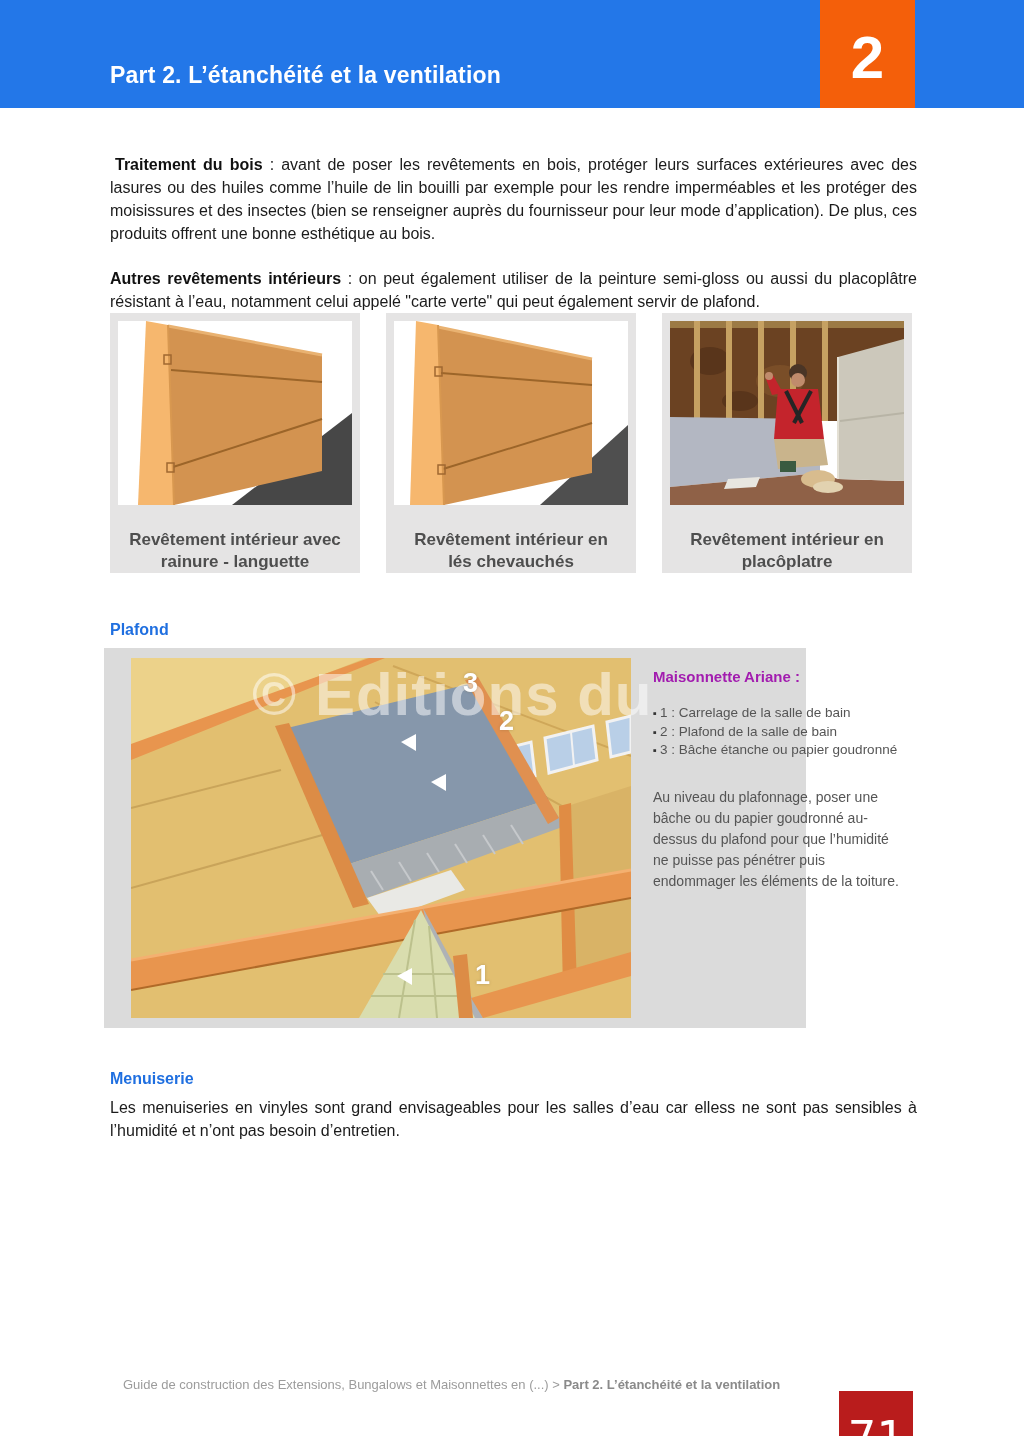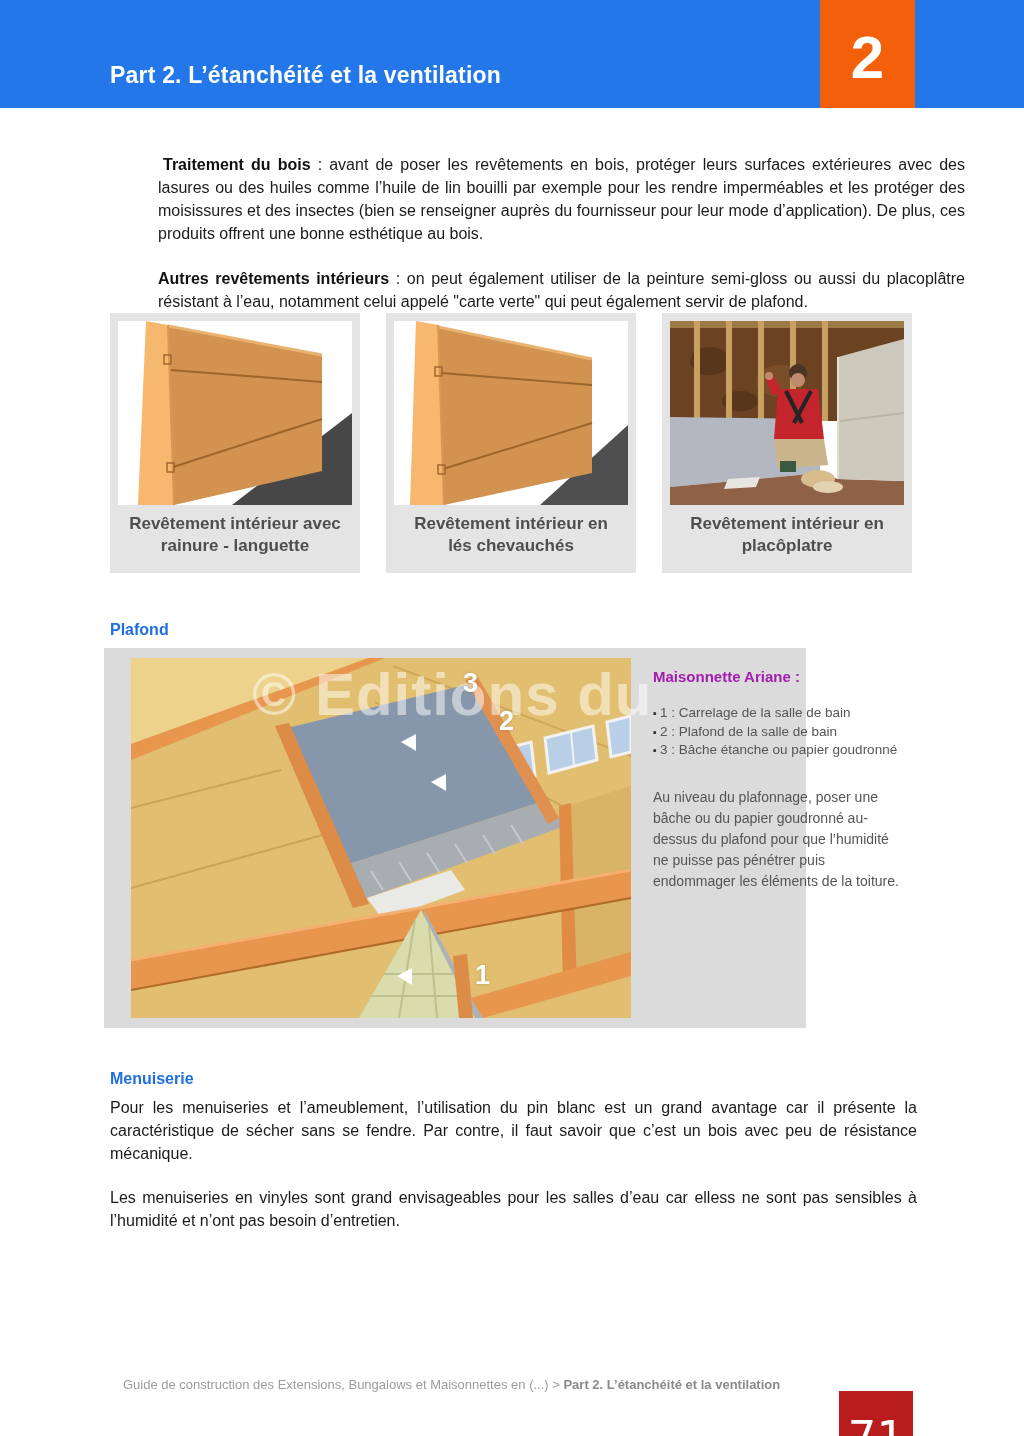--- a/index.html
+++ b/index.html
@@ -15,32 +15,32 @@
     position:absolute; left:110px; top:62px; font-size:23px; font-weight:bold; color:#ffffff;
     letter-spacing:0.2px;
   }
   .chapter-box {
     position:absolute; left:820px; top:0; width:95px; height:108px; background:#f45f0a;
     display:flex; align-items:center; justify-content:center;
   }
   .chapter-box span { color:#ffffff; font-size:60px; font-weight:bold; margin-top:6px; }
 
   
-  .intro { position:absolute; left:110px; top:153px; width:807px;margin-left:48px; }
+  .intro { position:absolute; left:110px; top:153px; width:807px; }
   .intro p { font-size:16px; line-height:23px; text-align:justify; color:#1b1b1b; margin-bottom:22px; }
   .intro p.first { text-indent:5px; }
   .lead { font-weight:bold; color:#111; }
 
   
   .cards { position:absolute; left:110px; top:313px; display:flex; gap:26px; }
   .card { width:250px; height:260px; background:#e5e4e4; padding-top:8px; }
   .card-img { width:234px; height:184px; margin:0 auto; background:#ffffff; overflow:hidden; }
   .card-img svg { display:block; }
   .card-caption {
-    margin-top:8px; padding:0 14px; text-align:center;
+    margin-top:24px; padding:0 14px; text-align:center;
     font-size:17px; line-height:22px; font-weight:bold; color:#4e4e4e;
   }
 
   
   .section-heading { position:absolute; font-size:16px; font-weight:bold; color:#1f6fe0; }
   .heading-plafond { left:110px; top:621px; }
   .heading-menuiserie { left:110px; top:1070px; }
 
   .plafond-panel { position:absolute; left:104px; top:648px; width:702px; height:380px; background:#dbdbdb; }
   .scene { position:absolute; left:27px; top:10px; width:500px; height:360px; overflow:hidden; z-index:1; }
@@ -236,21 +236,20 @@
         <li>1 : Carrelage de la salle de bain</li>
         <li>2 : Plafond de la salle de bain</li>
         <li>3 : Bâche étanche ou papier goudronné</li>
       </ul>
       <div class="sidebar-note">Au niveau du plafonnage, poser une bâche ou du papier goudronné au-dessus du plafond pour que l’humidité ne puisse pas pénétrer puis endommager les éléments de la toiture.</div>
     </div>
   </div>
 
   <div class="section-heading heading-menuiserie">Menuiserie</div>
   <div class="menuiserie">
-    <p>Pour les menuiseries et l’ameublement, l’utilisation du pin blanc est un grand avantage car il présente la caractéristique de sécher sans se fendre. Par contre, il faut savoir que c’est un bois avec peu de résistance mécanique.</p>
     <p>Les menuiseries en vinyles sont grand envisageables pour les salles d’eau car elless ne sont pas sensibles à l’humidité et n’ont pas besoin d’entretien.</p>
   </div>
 
   <div class="footer-breadcrumb"><span>Guide de construction des Extensions, Bungalows et Maisonnettes en (...) &gt; </span><b>Part 2. L’étanchéité et la ventilation</b></div>
 
   <div class="page-number-box">
     <span>71</span>
   </div>
 
 </div>

